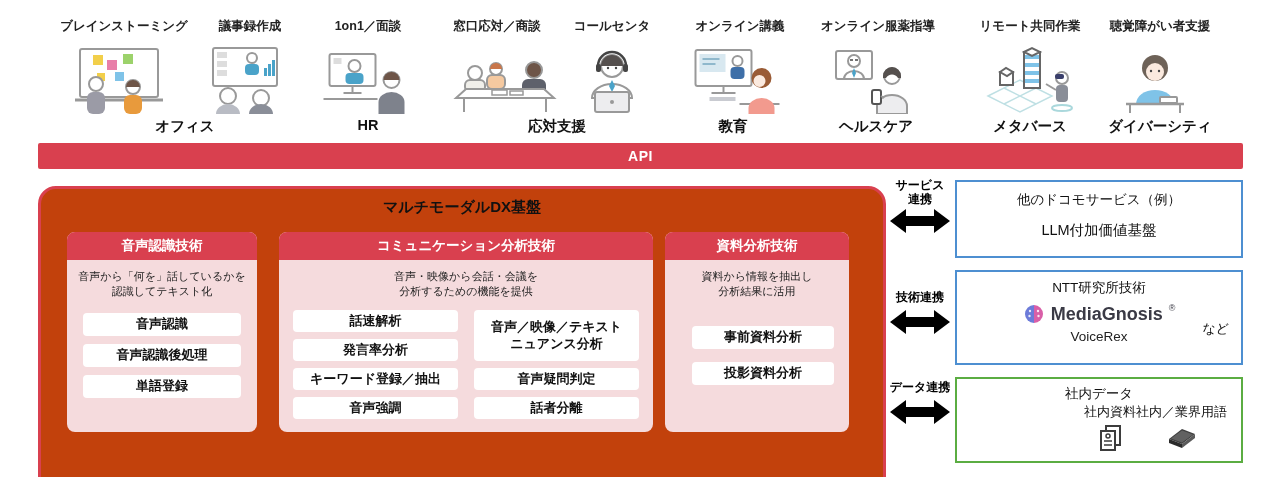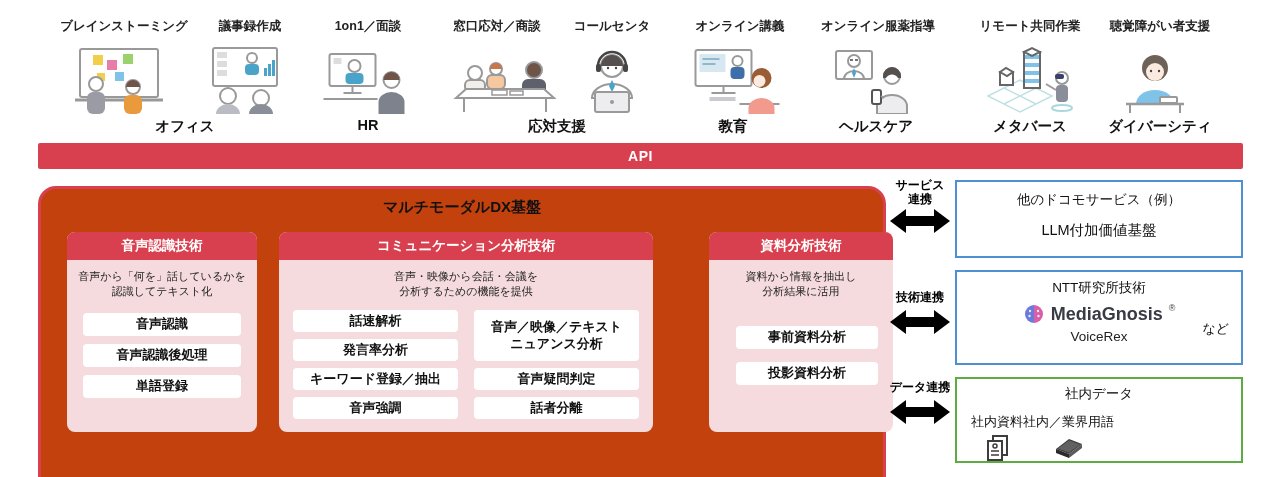--- a/index.html
+++ b/index.html
@@ -26,21 +26,21 @@
   .platform{position:absolute;left:38px;top:186px;width:848px;height:344px;border:3px solid var(--red);border-radius:18px;background:#c2410c;}
   .platform-title{position:absolute;top:9px;left:0;width:100%;text-align:center;font-weight:bold;font-size:15px;color:#111;}
   .col{position:absolute;top:43px;height:200px;background:var(--pink);border-radius:8px;display:flex;flex-direction:column;}
   .col-header{height:28px;background:var(--red);border-radius:8px 8px 0 0;color:#fff;font-weight:bold;font-size:13.5px;
     display:flex;align-items:center;justify-content:center;white-space:nowrap;}
   .col-desc{margin-top:9px;text-align:center;font-size:11px;line-height:1.4;color:#222;}
   .item{background:#fff;border-radius:4px;height:23px;display:flex;align-items:center;justify-content:center;
     font-weight:bold;font-size:13px;color:#111;white-space:nowrap;text-align:center;}
   .col1{left:26px;width:190px;}
   .col2{left:238px;width:374px;}
-  .col3{left:668px;width:184px;}
+  .col3{left:624px;width:184px;}
   .col1 .items{display:flex;flex-direction:column;gap:8px;padding:0 16px;margin-top:13px;}
   .col3 .items{display:flex;flex-direction:column;gap:13px;padding:0 15px;margin-top:26px;margin-left:12px;}
   .col2-grid{display:flex;gap:16px;padding:0 14px;margin-top:10px;}
   .col2-sub{display:flex;flex-direction:column;gap:7px;flex:1;}
   .item-sm{height:22px;}
   .item-tall{height:51px;flex-direction:column;line-height:1.35;}
 
   
   .conn-label{position:absolute;left:920px;transform:translateX(-50%);text-align:center;font-size:12px;font-weight:bold;
     line-height:1.2;color:#000;white-space:nowrap;}
@@ -54,21 +54,21 @@
   .rbox1-content{text-align:center;margin-top:12px;font-size:14.5px;color:#111;}
   .rbox2{top:270px;height:95px;border:2px solid var(--blue);}
   .rbox2 .rbox-title{margin-top:7px;}
   .logo-row{display:flex;align-items:flex-start;justify-content:center;gap:6px;margin-top:6px;}
   .logo-text{font-weight:bold;font-size:18px;color:#3A3A45;line-height:22px;}
   .logo-reg{font-size:9px;color:#3A3A45;line-height:10px;}
   .rbox2-note{position:absolute;right:12px;top:48px;font-size:13px;color:#111;}
   .rbox2-product{text-align:center;margin-top:4px;font-size:13.5px;color:#222;}
   .rbox3{top:377px;height:86px;border:2px solid var(--green);}
   .rbox3 .rbox-title{margin-top:6px;}
-  .rbox3-items{display:flex;justify-content:flex-start;margin-top:10px;padding:0 14px;}
+  .rbox3-items{display:flex;justify-content:flex-end;margin-top:0;padding:0 14px;}
   .rbox3-item{display:flex;flex-direction:column;align-items:center;gap:2px;font-size:13px;color:#111;white-space:nowrap;}
 </style>
 </head>
 <body>
 
 <div class="canvas">
 
   <div class="sc-label" style="left:124px">ブレインストーミング</div>
   <div class="sc-label" style="left:250px">議事録作成</div>
   <div class="sc-label" style="left:368px">1on1／面談</div>

